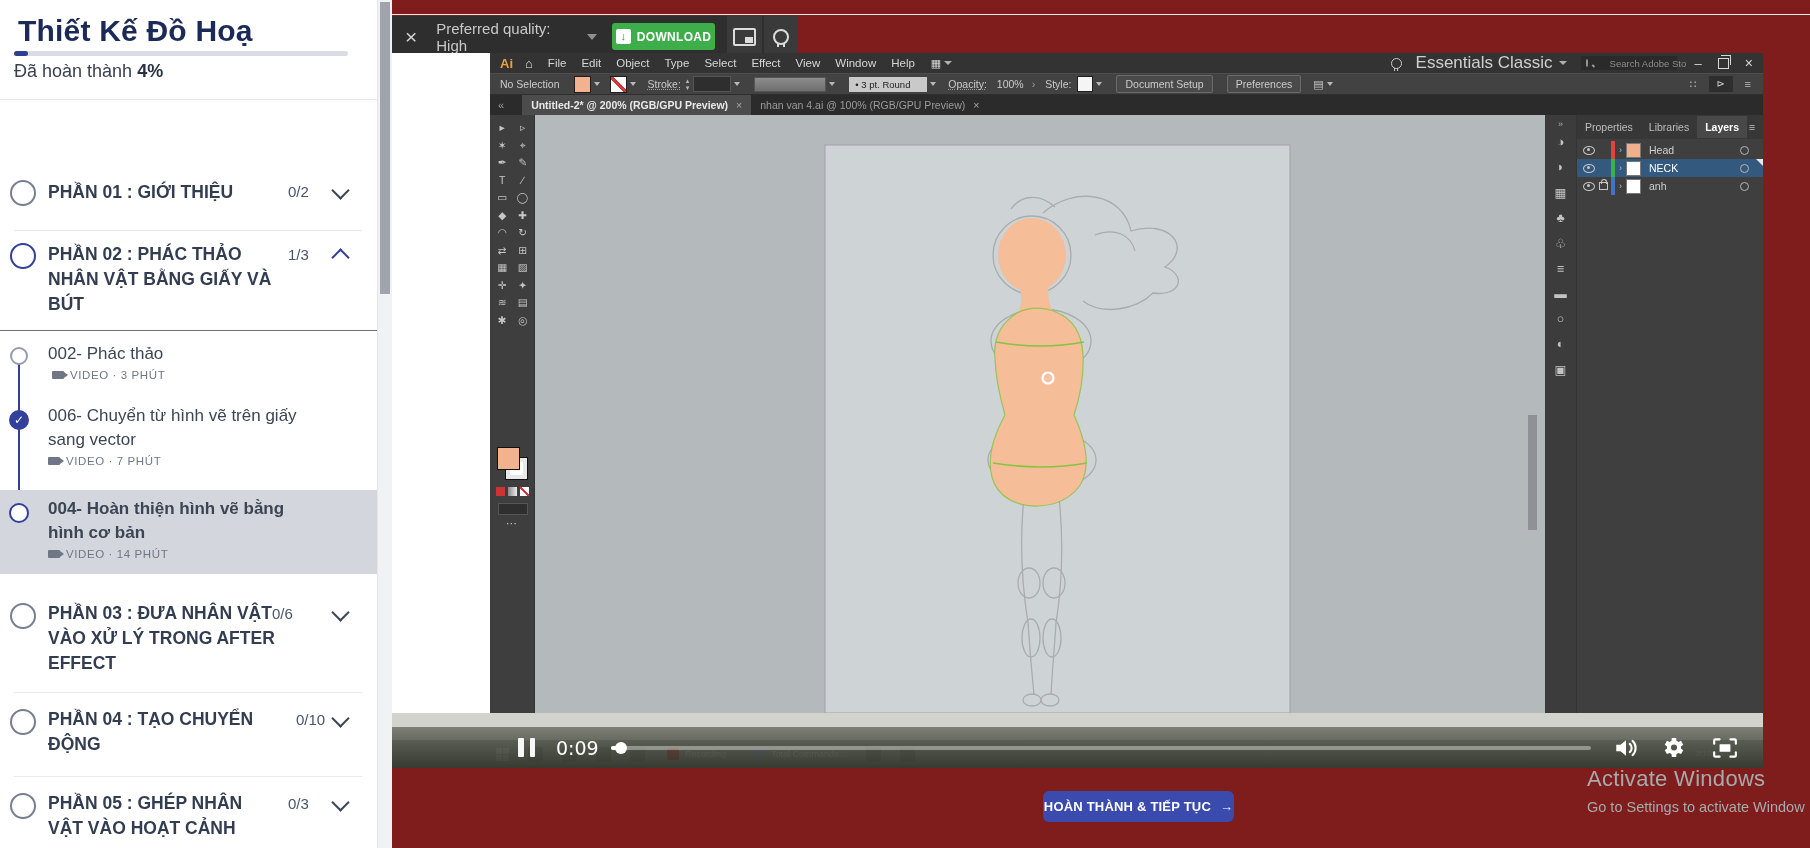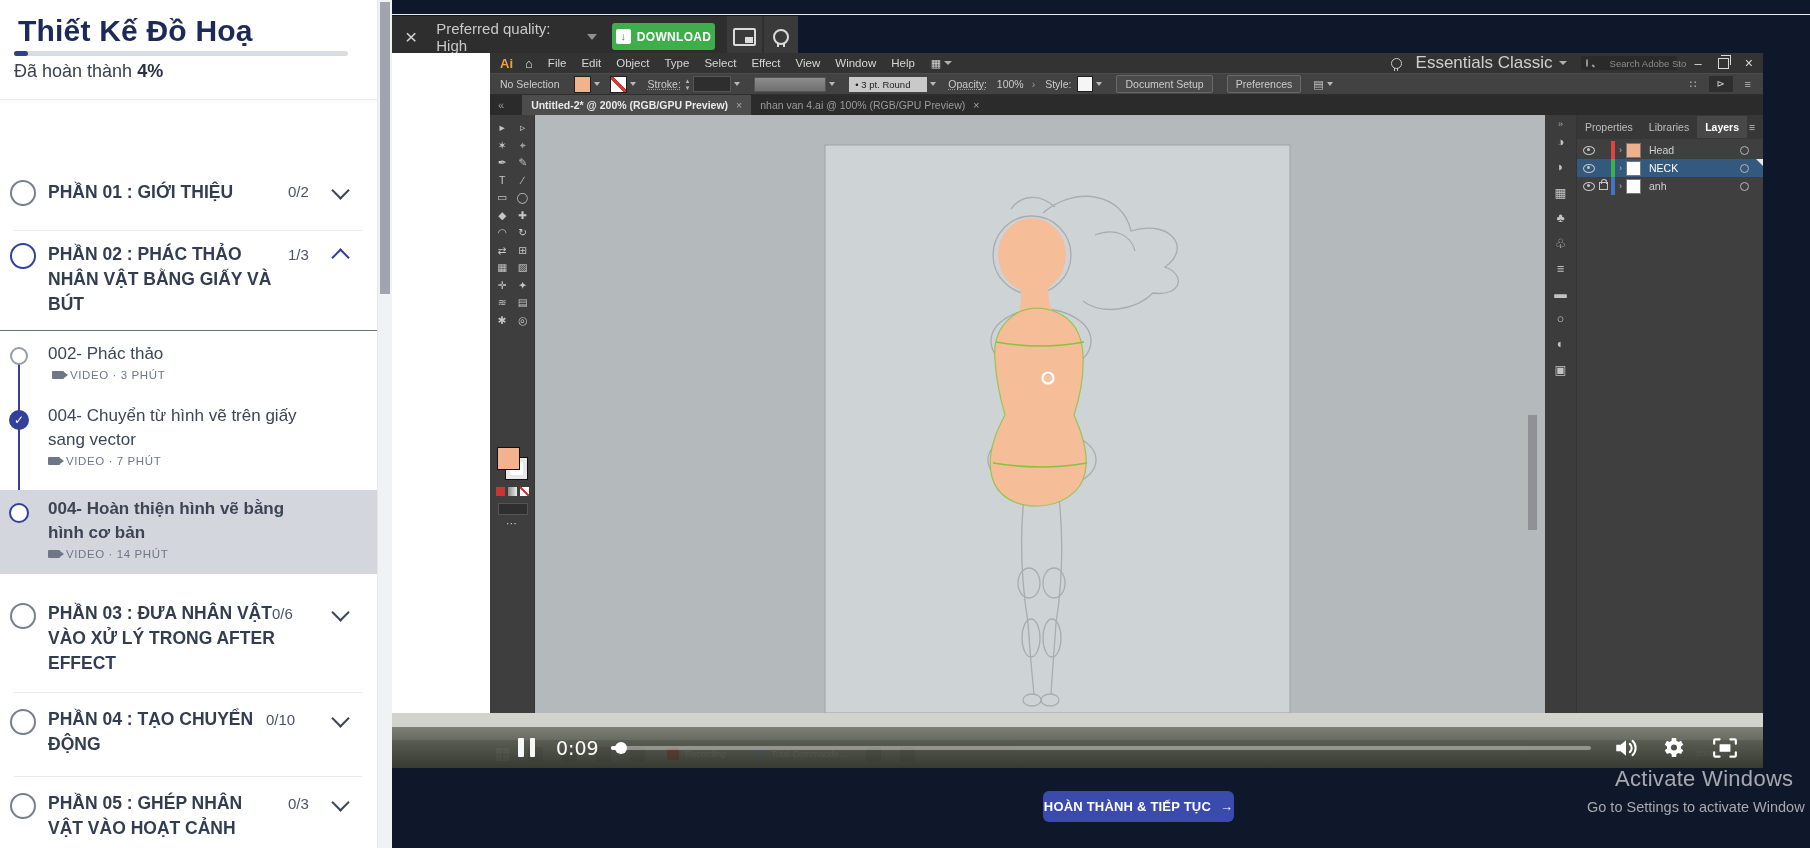--- a/index.html
+++ b/index.html
@@ -1,17 +1,17 @@
 <!DOCTYPE html>
 <html><head>
 <meta charset="utf-8">
 <style>
   html,body{margin:0;padding:0;background:#fff;}
   body{font-family:"Liberation Sans","DejaVu Sans",sans-serif;}
-  #page{position:relative;width:1810px;height:848px;overflow:hidden;background:#0f172a;}
+  #page{position:relative;width:1810px;height:848px;overflow:hidden;background:#7f1d1d;}
   .abs{position:absolute;}
 
   
   #sidebar{left:0;top:0;width:377px;height:848px;background:#fff;}
   .course-title{left:18px;top:-6px;font-size:30px;font-weight:bold;color:#1c2a57;letter-spacing:.2px;}
   .progress-track{left:14px;top:51px;width:334px;height:5px;background:#d9dce3;border-radius:3px;}
   .progress-fill{left:0;top:0;height:5px;background:#2e3f92;border-radius:3px;}
   .progress-text{left:14px;top:61px;font-size:18px;color:#3a4150;}
   .progress-text b{color:#2b3342;}
   .hdr-line{left:0;top:99px;width:377px;height:1px;background:#e7e9ee;box-shadow:0 2px 3px rgba(0,0,0,.05);}
@@ -158,21 +158,21 @@
   .seek{margin-left:12px;position:relative;width:980px;height:20px;cursor:pointer;}
   .seek .track{position:absolute;left:0;top:8.5px;width:100%;height:3.5px;background:rgba(255,255,255,.38);border-radius:2px;}
   .seek .played{position:absolute;left:0;top:8.5px;height:3.5px;background:#fff;border-radius:2px;}
   .seek .knob{position:absolute;top:4px;width:12px;height:12px;background:#fff;border-radius:50%;}
   .cbtn{margin-left:22px;width:26px;height:26px;cursor:pointer;flex:none;}
 
   
   #main-topline{left:392px;top:14px;width:1418px;height:1px;background:#ececec;}
   #continue-btn{left:1043px;top:791px;width:191px;height:31px;background:#3a4aad;border-radius:6px;color:#fff;display:flex;align-items:center;justify-content:center;gap:9px;font-size:13px;font-weight:bold;letter-spacing:.2px;cursor:pointer;}
   #watermark{left:1587px;top:766px;color:#a7aaad;}
-  #watermark .w1{font-size:22px;letter-spacing:.3px;margin-left:28px;}
+  #watermark .w1{font-size:22px;letter-spacing:.3px;}
   #watermark .w2{font-size:14.5px;margin-top:7px;white-space:nowrap;}
 </style>
 </head>
 <body>
 
 <div id="page">
 
   <aside class="abs" id="sidebar">
     <h1 class="abs course-title">Thiết Kế Đồ Hoạ</h1>
     <div class="abs progress-track">
@@ -208,21 +208,21 @@
       <span class="abs l-circle" style="left:10px;top:7px"></span>
       <span class="abs lesson-title" style="left:48px;top:2px">002- Phác thảo</span>
       <span class="abs lesson-meta" style="left:52px;top:29px">
           <i class="cam"></i>
           <span>VIDEO · 3 PHÚT</span>
         </span>
     </div>
 
     <div class="abs" style="left:0;top:402px;width:377px;height:72px">
       <span class="abs l-circle done" style="left:9px;top:8px">✓</span>
-      <span class="abs lesson-title" style="left:48px;top:2px;width:264px">004- Chuyển từ hình vẽ trên giấy sang vector</span>
+      <span class="abs lesson-title" style="left:48px;top:2px;width:264px">006- Chuyển từ hình vẽ trên giấy sang vector</span>
       <span class="abs lesson-meta" style="left:48px;top:53px">
           <i class="cam"></i>
           <span>VIDEO · 7 PHÚT</span>
         </span>
     </div>
 
     <div class="abs" style="left:0;top:496px;width:377px;height:74px">
       <span class="abs l-circle current" style="left:9px;top:7px"></span>
       <span class="abs lesson-title" style="left:48px;top:1px;width:256px;font-weight:600">004- Hoàn thiện hình vẽ bằng hình cơ bản</span>
       <span class="abs lesson-meta" style="left:48px;top:52px">
@@ -235,21 +235,21 @@
       <span class="abs sec-circle" style="left:10px;top:5px"></span>
       <span class="abs sec-title" style="left:48px;top:3px;width:238px">PHẦN 03 : ĐƯA NHÂN VẬT VÀO XỬ LÝ TRONG AFTER EFFECT</span>
       <span class="abs sec-count" style="left:272px;top:7px">0/6</span>
       <span class="abs chev" style="left:334px;top:8px"></span>
     </div>
     <div class="abs divider" style="top:692px"></div>
 
     <div class="abs" style="left:0;top:704px;width:377px;height:60px">
       <span class="abs sec-circle" style="left:10px;top:5px"></span>
       <span class="abs sec-title" style="left:48px;top:3px;width:228px">PHẦN 04 : TẠO CHUYỂN ĐỘNG</span>
-      <span class="abs sec-count" style="left:266px;top:7px">0/10</span>
+      <span class="abs sec-count" style="left:296px;top:7px">0/10</span>
       <span class="abs chev" style="left:334px;top:8px"></span>
     </div>
     <div class="abs divider" style="top:776px"></div>
 
     <div class="abs" style="left:0;top:788px;width:377px;height:60px">
       <span class="abs sec-circle" style="left:10px;top:5px"></span>
       <span class="abs sec-title" style="left:48px;top:3px;width:232px">PHẦN 05 : GHÉP NHÂN VẬT VÀO HOẠT CẢNH</span>
       <span class="abs sec-count" style="left:288px;top:7px">0/3</span>
       <span class="abs chev" style="left:334px;top:8px"></span>
     </div>

